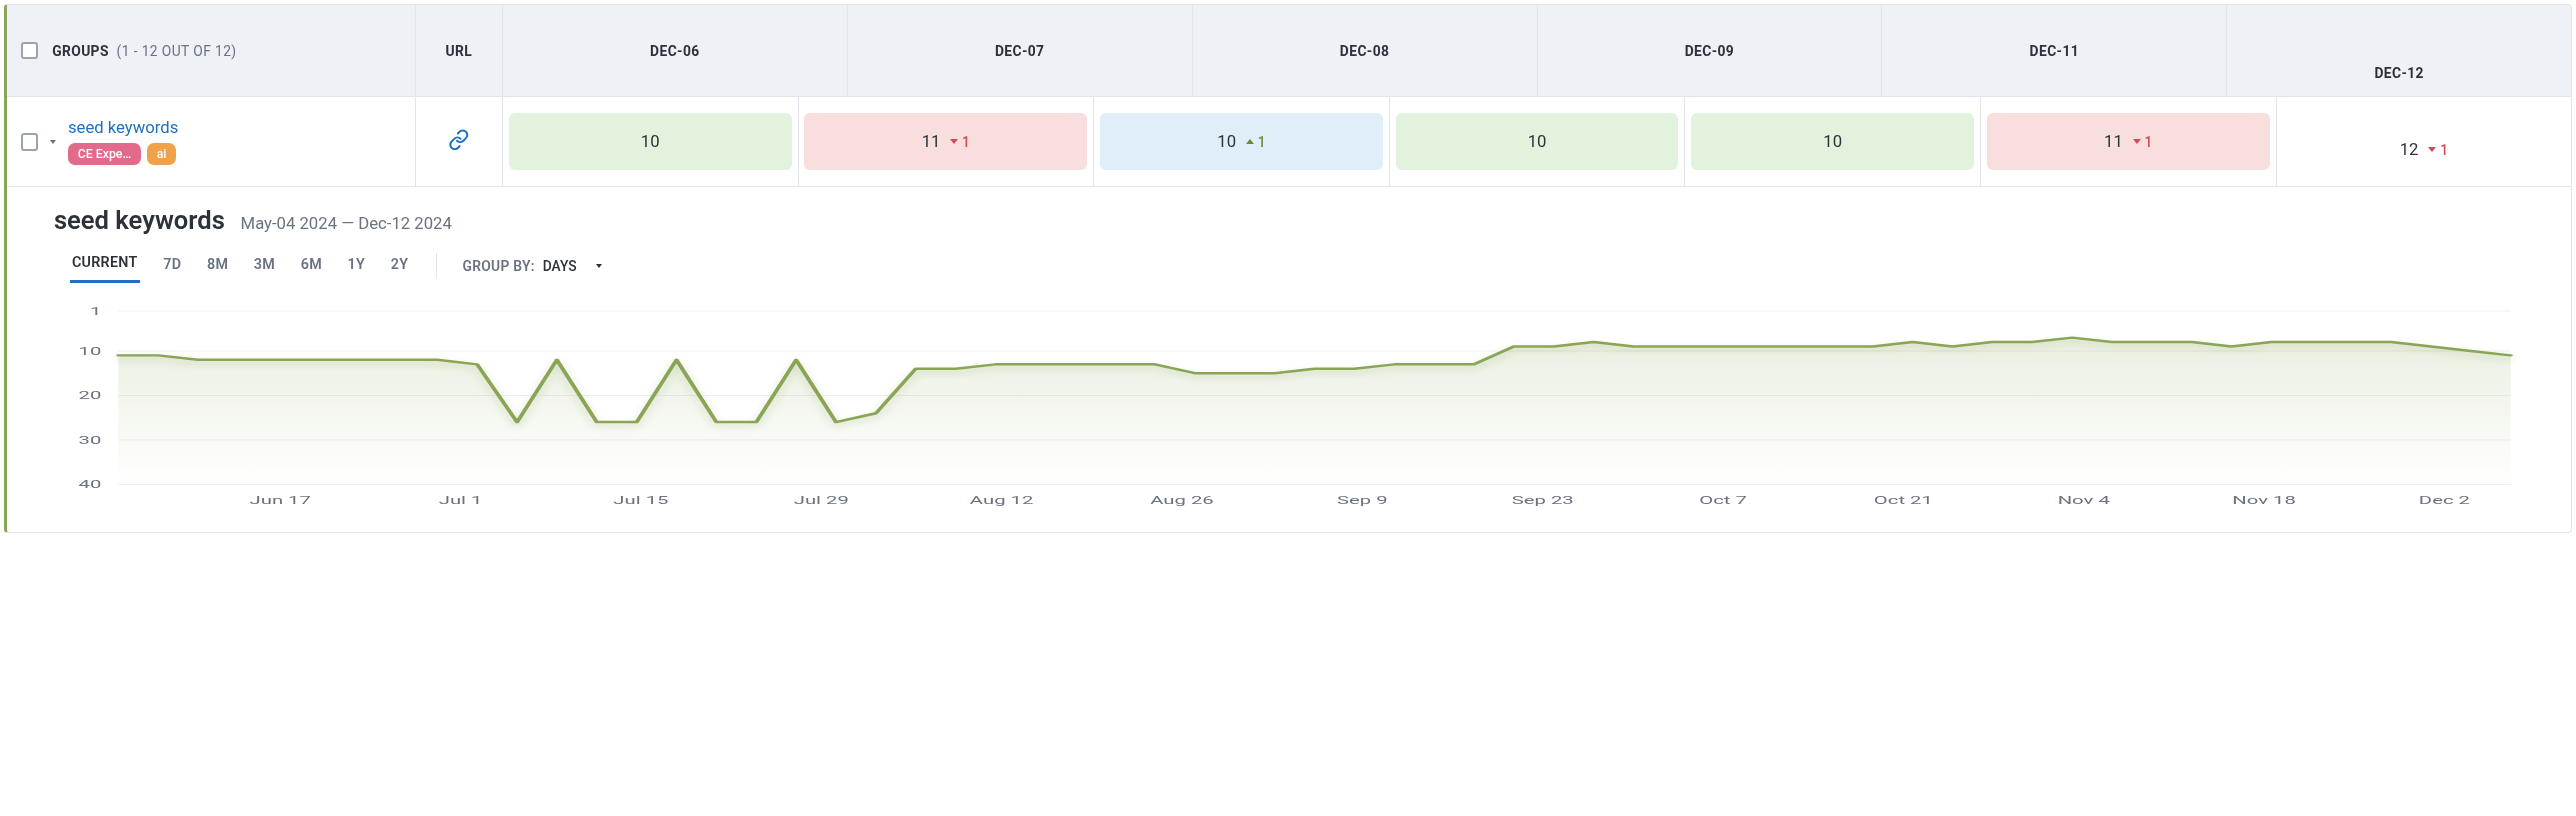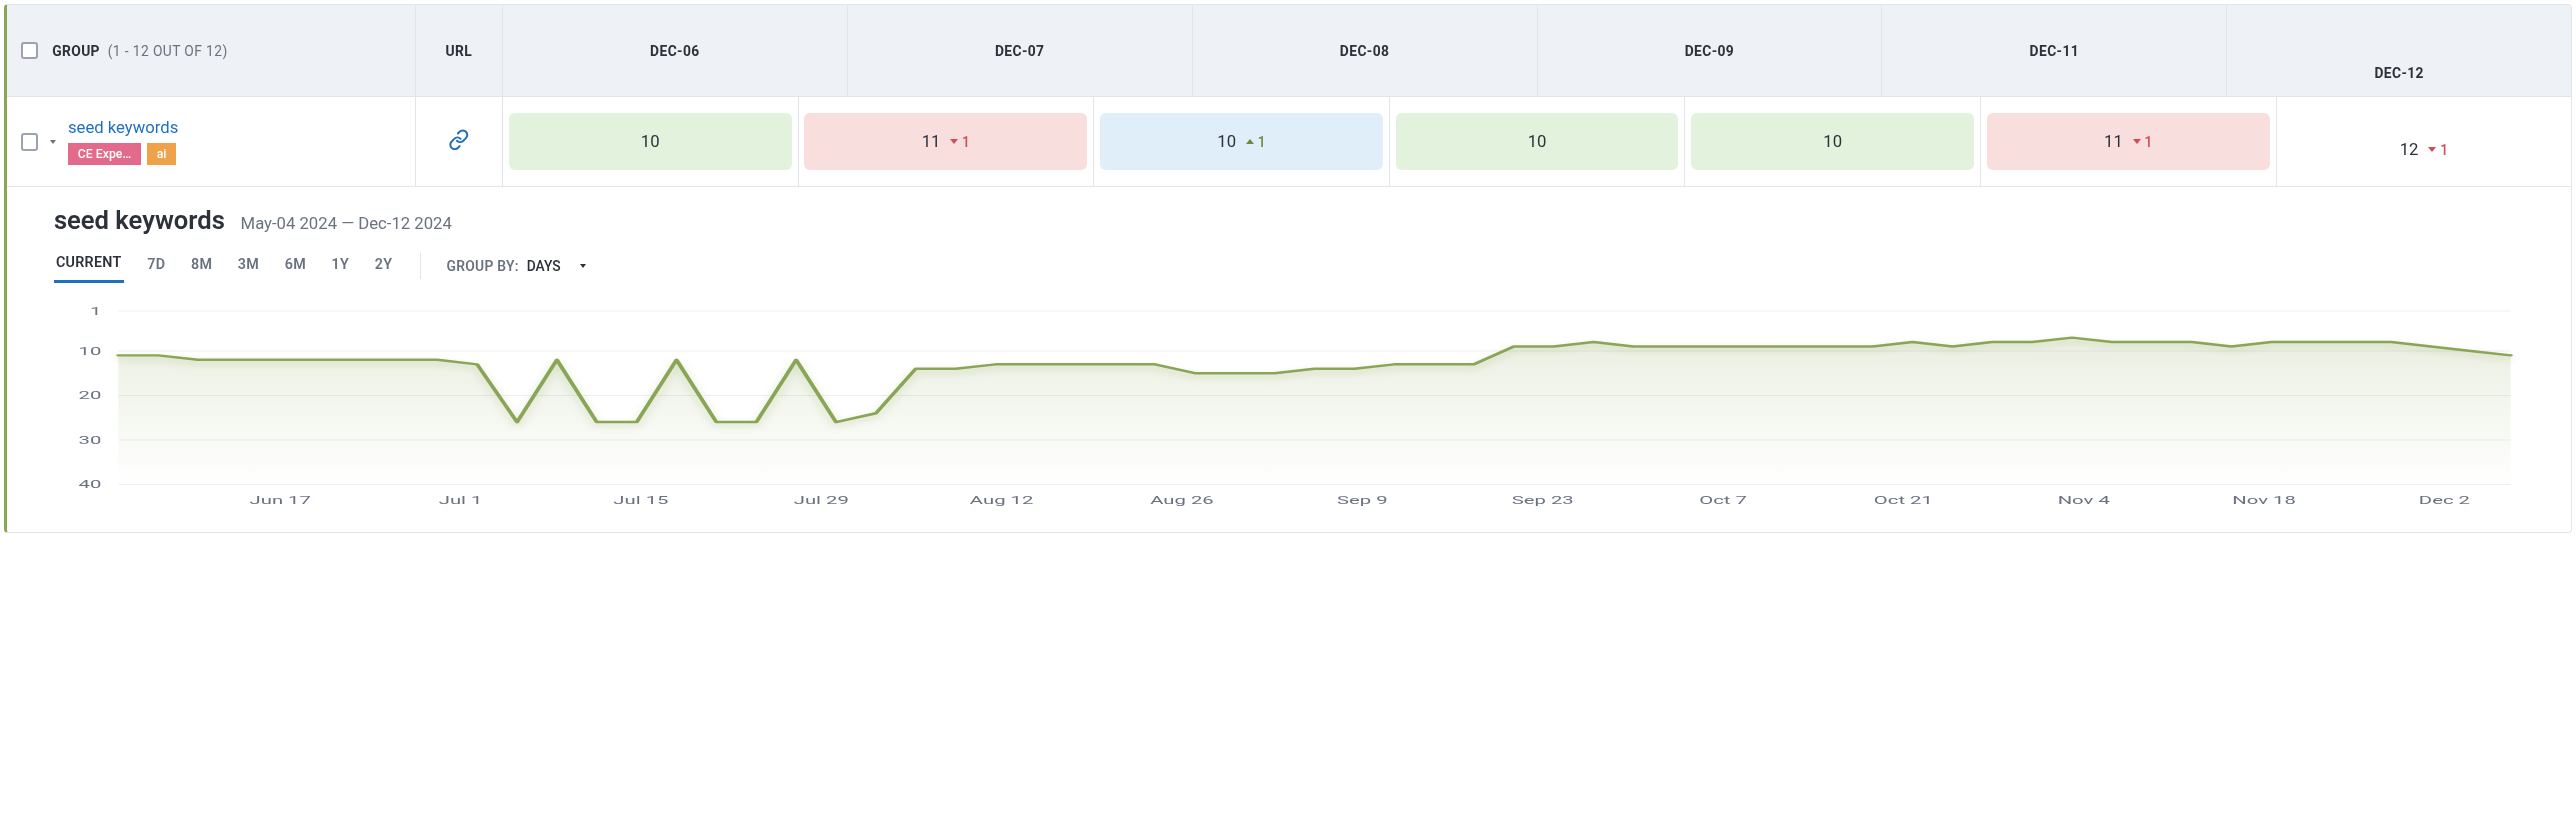--- a/index.html
+++ b/index.html
@@ -41,21 +41,21 @@
   .data-cell{border-right:1px solid var(--border);display:flex;align-items:center;justify-content:center;padding:9.8px 5.9px;}
   .data-cell:last-child{border-right:none;margin-top:16px;}
   .data-cell.name{flex:0 0 409px;justify-content:flex-start;gap:11.8px;padding:9.8px 13.8px;}
   .data-cell.url{flex:0 0 87px;}
   .data-cell.val{flex:1 1 0;padding:7.9px 5.9px;}
 
   .expand-caret{width:0;height:0;border-left:3.9px solid transparent;border-right:3.9px solid transparent;border-top:4.9px solid #6a7280;}
   .kw-block{display:flex;flex-direction:column;gap:5.9px;}
   .kw-link{color:var(--link);font-size:16.7px;text-decoration:none;}
   .badges{display:flex;gap:5.9px;}
-  .badge{display:inline-flex;align-items:center;justify-content:center;height:21.6px;border-radius:0;padding:0 9.8px;color:#fff;font-size:12.3px;font-weight:500;}
+  .badge{display:inline-flex;align-items:center;justify-content:center;height:21.6px;border-radius:7px;padding:0 9.8px;color:#fff;font-size:12.3px;font-weight:500;}
   .badge.pink{background:var(--badge-pink);}
   .badge.orange{background:var(--badge-orange);}
 
   .link-icon svg{width:21.6px;height:21.6px;stroke:var(--link);}
 
   .val-box{border-radius:5.9px;width:100%;height:57px;display:flex;align-items:center;justify-content:center;gap:9.8px;font-size:16.7px;}
   .val-box.green{background:var(--green-bg);}
   .val-box.red{background:var(--red-bg);}
   .val-box.blue{background:var(--blue-bg);}
   .val-box.plain{background:transparent;}
@@ -69,21 +69,21 @@
 
   
   .detail{padding:17.7px 47px 19.7px;}
   .detail-title-row{display:flex;align-items:baseline;gap:15.7px;margin-bottom:13.8px;}
   .detail-title{font-size:25.6px;font-weight:600;}
   .detail-range{font-size:16.7px;color:var(--text-muted);}
 
   .controls-row{display:flex;align-items:center;gap:0;margin-bottom:21.6px;}
   .range-tabs{display:flex;gap:21.6px;align-items:center;}
   .range-tab{font-size:14.3px;font-weight:600;color:var(--text-muted);padding:5.9px 2px 9.8px;cursor:pointer;letter-spacing:0.3px;}
-  .range-tab.active{color:var(--text);border-bottom:3px solid var(--link);}
+  .range-tab.active{color:var(--text);border-bottom:3px solid var(--link);margin-left:16px;}
   .vdiv{width:1px;height:25.6px;background:var(--border);margin:0 25.6px;}
   .groupby{display:flex;align-items:center;gap:7.9px;font-size:13.8px;}
   .groupby-label{color:var(--text-muted);letter-spacing:0.3px;font-weight:600;}
   .groupby-val{color:var(--text);font-weight:500;display:inline-flex;align-items:center;gap:19px;}
   .groupby-val .caret{width:0;height:0;border-left:3.9px solid transparent;border-right:3.9px solid transparent;border-top:4.9px solid var(--text);}
 
   .chart-wrap{position:relative;height:207px;}
   .chart-svg{width:100%;height:100%;display:block;}
   .grid line{stroke:#eceff3;stroke-width:1;}
   .series-line{stroke:var(--olive);stroke-width:2.5;fill:none;stroke-linejoin:round;stroke-linecap:round;filter:drop-shadow(0 3px 3px rgba(138,165,86,0.35));}
@@ -91,21 +91,21 @@
 </style>
 </head>
 <body>
 
 <div class="container">
 
   <div class="header-row">
     <div class="header-cell groups">
       <span class="checkbox"></span>
       <span>
-        <span class="groups-title">GROUP</span>
+        <span class="groups-title">GROUPS</span>
         <span class="groups-count">(1 - 12 OUT OF 12)</span>
       </span>
     </div>
     <div class="header-cell url">URL</div>
     <div class="header-cell date">DEC-06</div>
     <div class="header-cell date">DEC-07</div>
     <div class="header-cell date">DEC-08</div>
     <div class="header-cell date">DEC-09</div>
     <div class="header-cell date">DEC-11</div>
     <div class="header-cell date">DEC-12</div>

